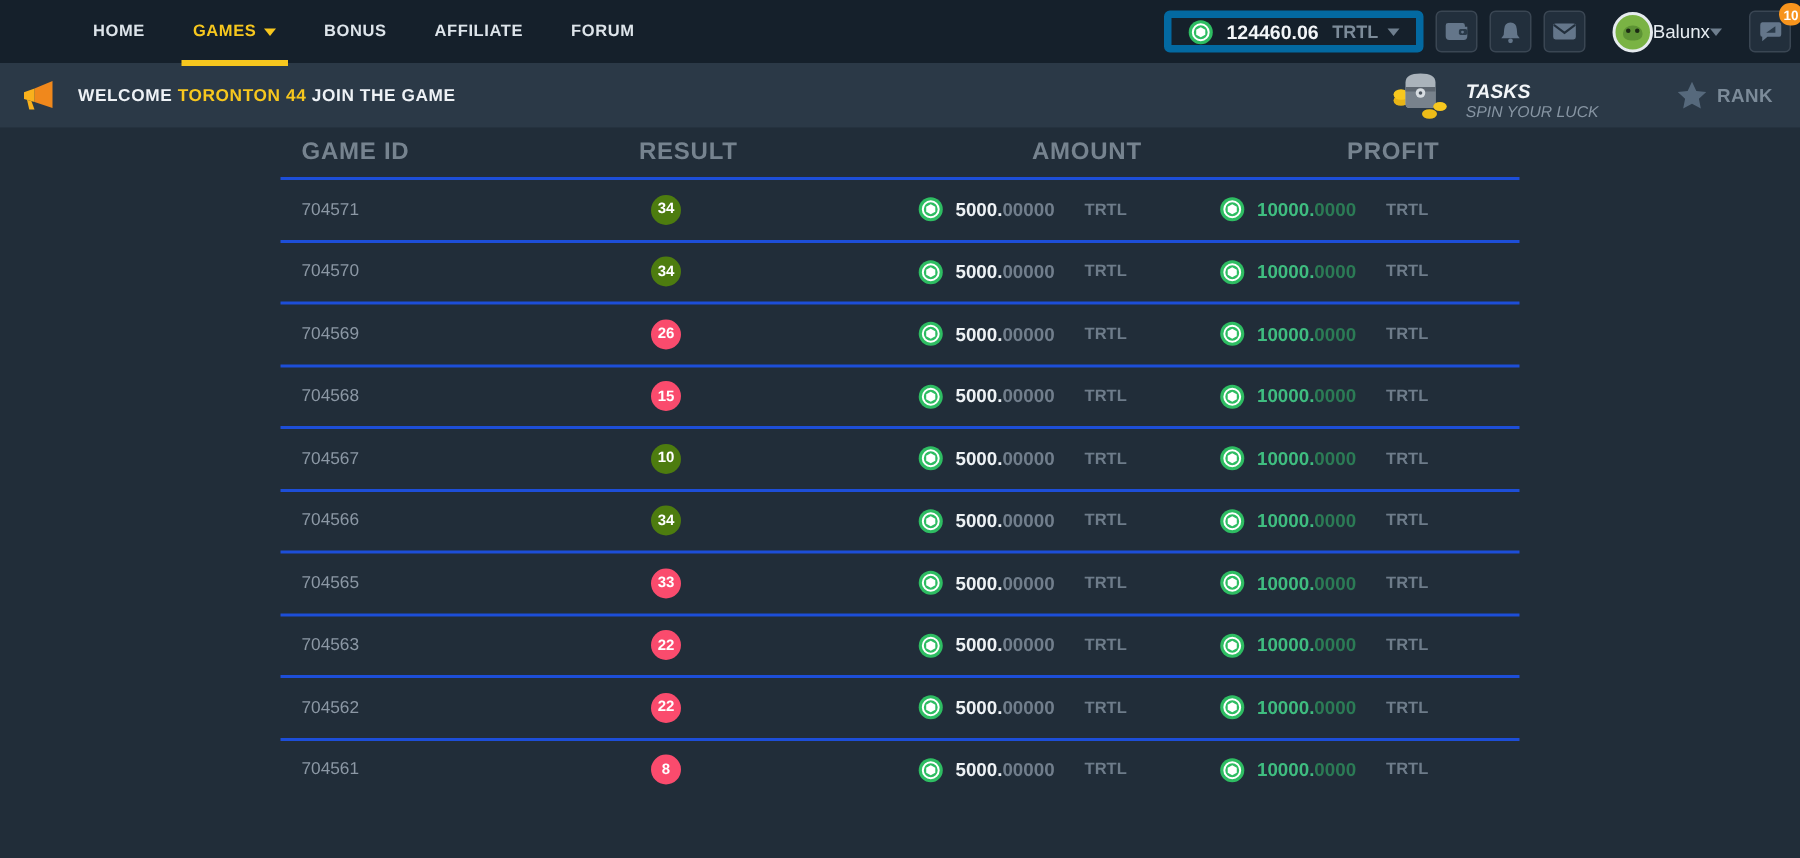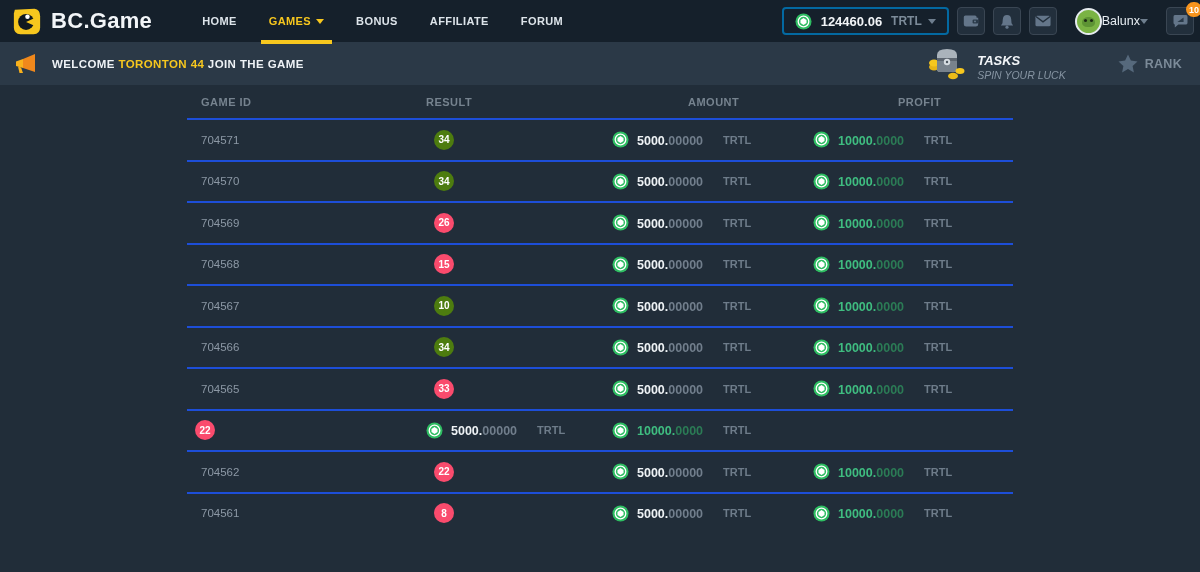--- a/index.html
+++ b/index.html
@@ -17,21 +17,21 @@
               letter-spacing:.4px; color:#dde4ea; cursor:pointer; }
   .nav-item.active { color:#f7c71e; }
   .nav-item.active::after { content:""; position:absolute; left:8px; right:8px;
               bottom:-2px; height:4px; background:#f7c71e; }
   .caret { width:0; height:0; border-left:4px solid transparent;
            border-right:4px solid transparent; border-top:5px solid currentColor;
            display:inline-block; }
   .caret.gray { color:#6e7e8e; }
   .top-right { margin-left:auto; display:flex; align-items:center; gap:8px; }
   .balance-pill { display:flex; align-items:center; gap:9px; height:28px;
-                  border:2px solid #0369a1; border-radius:4px; padding:0 11px; }
+                  border:5px solid #0369a1; border-radius:4px; padding:0 11px; }
   .balance-amount { color:#f2f5f8; font-size:13px; font-weight:bold; }
   .balance-cur { color:#7c8b99; font-size:12px; font-weight:bold; display:flex;
                  align-items:center; gap:6px; }
   .icon-btn { width:28px; height:28px; border:1px solid #3a4653; background:#222f3c;
               border-radius:4px; display:flex; align-items:center; justify-content:center;
               position:relative; cursor:pointer; }
   .user-chip { display:flex; align-items:center; margin:0 6px 0 10px; cursor:pointer; }
   .avatar { width:27px; height:27px; border-radius:50%; background:#7ab344;
             border:2px solid #e6ebef; position:relative; overflow:hidden; }
   .avatar .face { position:absolute; left:5px; top:7px; width:13px; height:10px;
@@ -55,21 +55,21 @@
   .tasks-block { display:flex; align-items:flex-end; gap:8px; cursor:pointer; }
   .tasks-title { color:#f2f5f8; font-size:13px; font-weight:bold; font-style:italic; }
   .tasks-sub { color:#8met795a3; color:#8795a3; font-size:10.5px; font-style:italic; margin-top:1px; }
   .rank-block { display:flex; align-items:center; gap:7px; margin-left:52px; cursor:pointer; }
   .rank-label { color:#7c8b99; font-size:12.5px; font-weight:bold; letter-spacing:.3px; }
 
   
   .table-wrap { width:826px; margin:0 auto; }
   .grid-row { display:grid; grid-template-columns:239px 186px 201px 200px; align-items:center; }
   .thead { height:33px; }
-  .th { color:#76838f; font-size:11px; font-weight:bold; letter-spacing:.5px;
+  .th { color:#76838f; font-size:16px; font-weight:bold; letter-spacing:.5px;
         text-transform:uppercase; }
   .th.c1 { padding-left:14px; }
   .th.c3 { padding-left:76px; }
   .th.c4 { padding-left:85px; }
   .trow { height:41.5px; border-top:2px solid #1d4ed8; }
   .game-id { padding-left:14px; color:#8c98a5; font-size:11.5px; }
   .result-cell { padding-left:8px; }
   .badge { width:20px; height:20px; border-radius:50%; display:flex; align-items:center;
            justify-content:center; color:#fff; font-size:10px; font-weight:bold; }
   .badge.blue { background:#4d7c0f; }
@@ -78,29 +78,20 @@
   .m-int  { font-size:12.5px; font-weight:bold; color:#eef2f5; }
   .m-dec  { font-size:12.5px; font-weight:bold; color:#717e8c; }
   .p-int  { font-size:12.5px; font-weight:bold; color:#3fbd80; }
   .p-dec  { font-size:12.5px; font-weight:bold; color:#2b7b55;margin-top:13px; }
   .m-cur  { margin-left:12px; color:#6e7c8a; font-size:11px; font-weight:bold; }
 </style>
 </head>
 <body>
 
 <div class="topbar">
-  <div class="logo-wrap">
-    <svg width="30" height="30" viewBox="0 0 32 32">
-      <path d="M3 4 L24 3 Q30 4 30 11 L30 23 Q30 30 23 30 L9 30 Q2 30 2 23 L2 8 Z" fill="#f7c71e"></path>
-      <circle cx="15" cy="17" r="8.5" fill="#10181f"></circle>
-      <path d="M15 17 L27 11.5 L27 22.5 Z" fill="#f7c71e"></path>
-      <circle cx="16.5" cy="11.5" r="2.4" fill="#ffffff"></circle>
-    </svg>
-    <span class="logo-text">BC.Game</span>
-  </div>
 
   <div class="nav">
     <div class="nav-item">
         <span>HOME</span>
       </div>
     <div class="nav-item active">
         <span>GAMES</span>
         <span class="caret"></span>
       </div>
     <div class="nav-item">
@@ -384,20 +375,21 @@
         <circle cx="9" cy="9" r="8.5" fill="#2ebd62"></circle>
         <circle cx="9" cy="9" r="5.6" fill="none" stroke="#ffffff" stroke-width="1.4"></circle>
         <path d="M9 5.4 L12.2 7.3 L12.2 10.7 L9 12.6 L5.8 10.7 L5.8 7.3 Z" fill="#ffffff"></path>
       </svg>
       <span><span class="p-int">10000.</span><span class="p-dec">0000</span></span>
       <span class="m-cur">TRTL</span>
     </div>
   </div>
 
   <div class="grid-row trow">
+    <div class="game-id">704563</div>
     <div class="result-cell">
       <div class="badge red">22</div>
     </div>
     <div class="money">
       <svg width="17" height="17" viewBox="0 0 18 18">
         <circle cx="9" cy="9" r="8.5" fill="#2ebd62"></circle>
         <circle cx="9" cy="9" r="5.6" fill="none" stroke="#ffffff" stroke-width="1.4"></circle>
         <path d="M9 5.4 L12.2 7.3 L12.2 10.7 L9 12.6 L5.8 10.7 L5.8 7.3 Z" fill="#ffffff"></path>
       </svg>
       <span><span class="m-int">5000.</span><span class="m-dec">00000</span></span>

